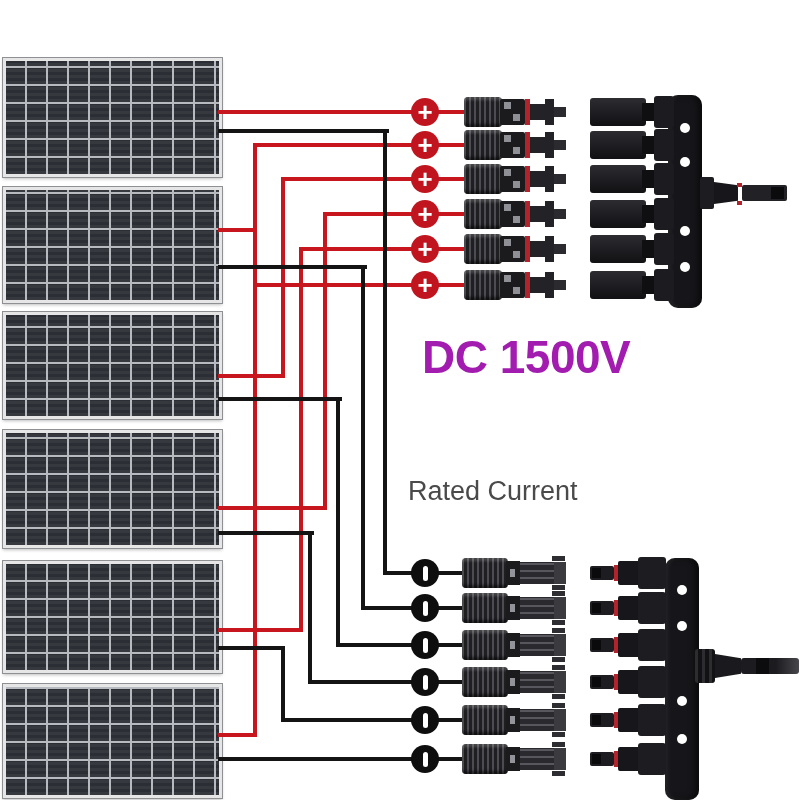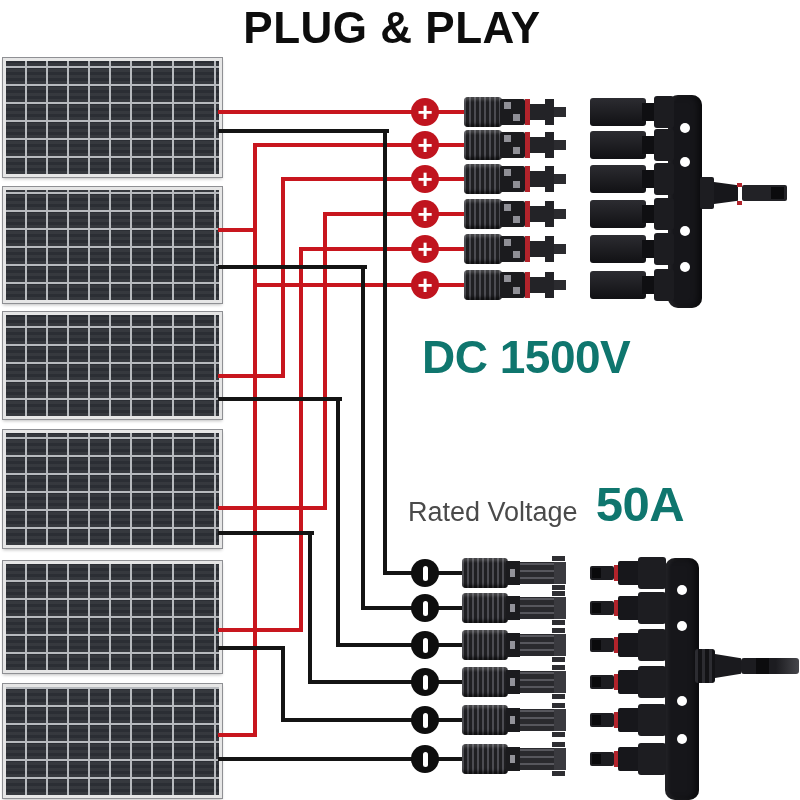--- a/index.html
+++ b/index.html
@@ -67,28 +67,27 @@
   .ob-collar{left:105px;top:91px;width:20px;height:34px;border-radius:3px;
              background:repeating-linear-gradient(90deg,#2c2c31 0 3px,#121215 3px 7px);}
   .ob-cone{left:125px;top:96px;width:26px;height:24px;background:#1a1a1e;
            clip-path:polygon(0 0,100% 18%,100% 82%,0 100%);}
   .ob-cable{left:151px;top:100px;width:58px;height:16px;border-radius:3px;
             background:linear-gradient(90deg,#1c1c20 0 60%,#46464b 100%);}
   .ob-band{left:166px;top:100px;width:13px;height:16px;background:#0c0c0e;}
   
   .spec{position:absolute;display:flex;align-items:baseline;}
   .spec .lbl{font-size:27px;color:#4a4a4a;}
-  .spec .val{font-weight:800;color:#0f766e;letter-spacing:-.5px;}
+  .spec .val{font-weight:800;color:#a21caf;letter-spacing:-.5px;}
 </style>
 </head>
 <body>
 
 <div class="stage">
 
-  <div class="abs title">PLUG &amp; PLAY</div>
 
   <div class="panel" style="top:58px;height:119px"></div>
   <div class="panel" style="top:187px;height:116px"></div>
   <div class="panel" style="top:312px;height:107px"></div>
   <div class="panel" style="top:430px;height:118px"></div>
   <div class="panel" style="top:561px;height:112px"></div>
   <div class="panel" style="top:684px;height:114px"></div>
 
   <div id="wires">
       <div class="wire" style="left: 218px; top: 110px; width: 248px; height: 4px; background: rgb(200, 22, 30);"></div>
@@ -343,16 +342,15 @@
       <div class="hole" style="left: 87px; top: 27px;"></div>
       <div class="hole" style="left: 87px; top: 63px;"></div>
       <div class="hole" style="left: 87px; top: 138px;"></div>
       <div class="hole" style="left: 87px; top: 176px;"></div>
     </div>
 
   <div class="spec" style="left:408px;top:330px">
     <span class="val" style="font-size:46px;margin-left:14px">DC 1500V</span>
   </div>
   <div class="spec" style="left:408px;top:476px">
-    <span class="lbl">Rated Voltage</span>
-    <span class="val" style="font-size:49px;margin-left:18px">50A</span>
+    <span class="lbl">Rated Current</span>
   </div>
 </div>
 
 </body></html>

